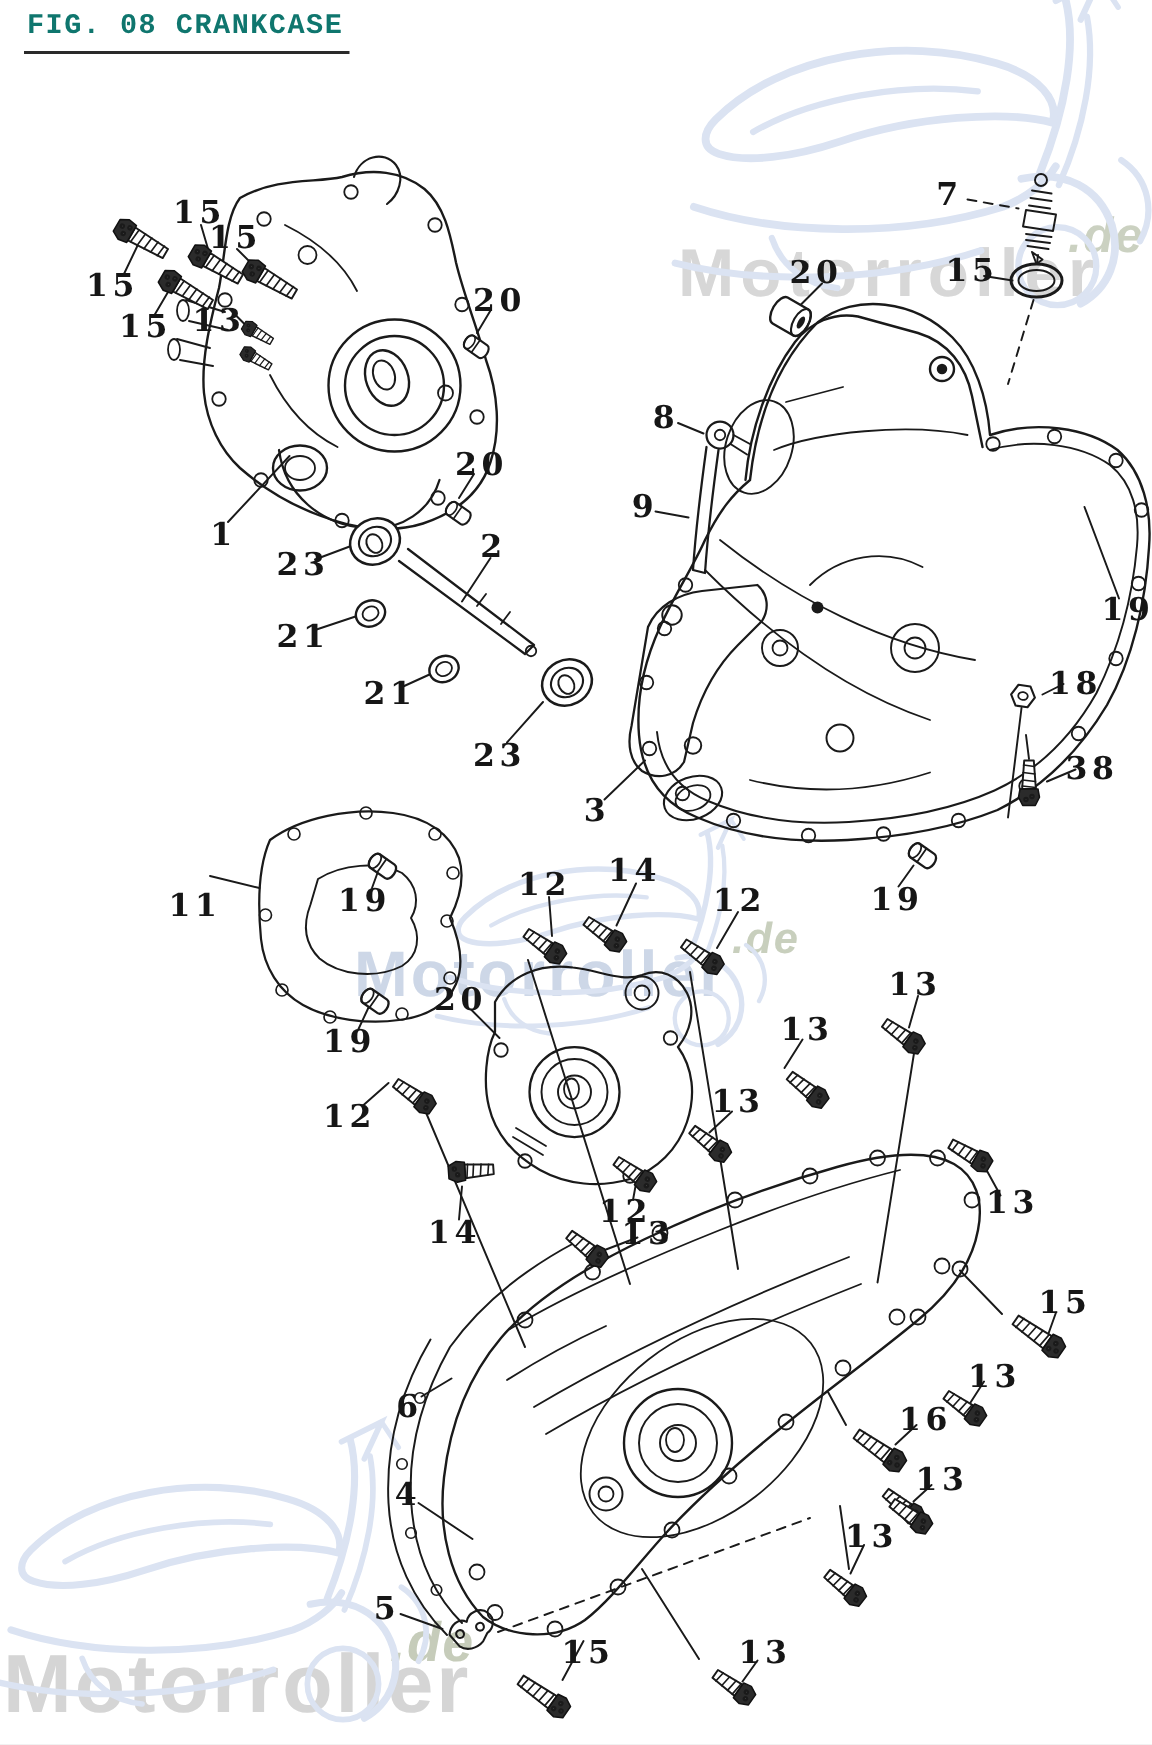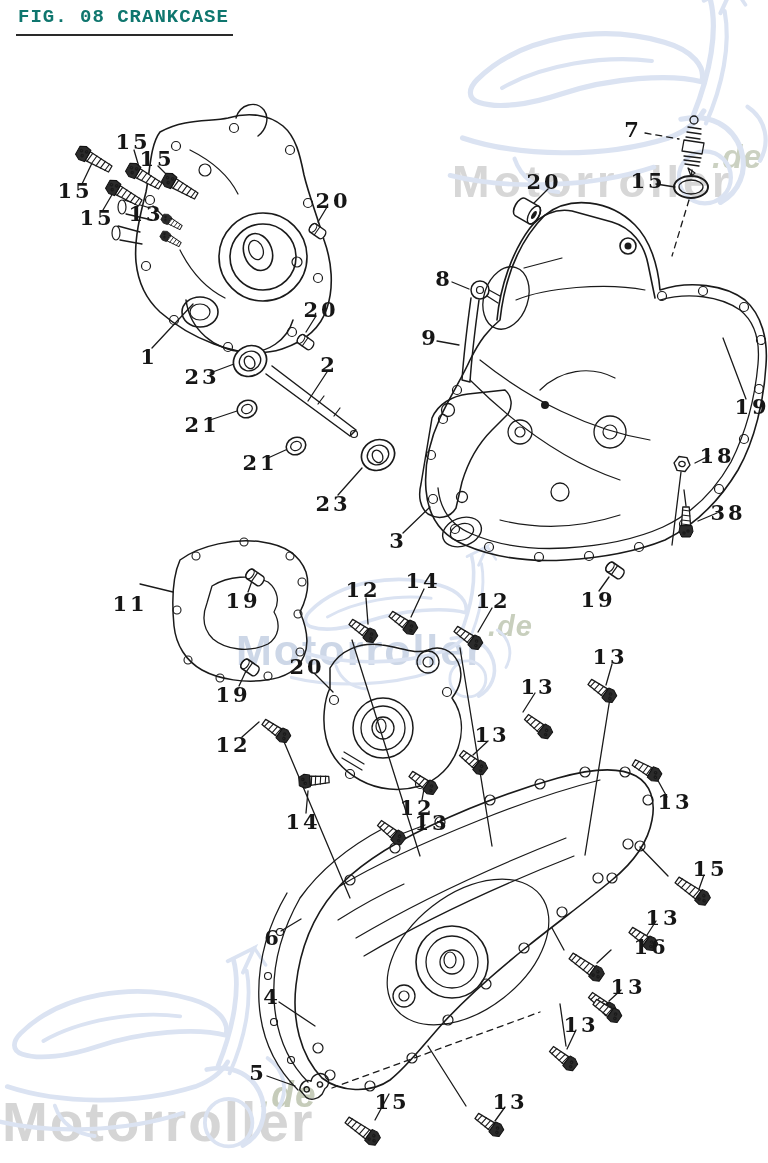--- a/index.html
+++ b/index.html
@@ -408,21 +408,21 @@
       <span class="callout" style="left: 538px; top: 686px;">13</span>
       <span class="callout" style="left: 492px; top: 734px;">13</span>
       <span class="callout" style="left: 675px; top: 801px;">13</span>
       <span class="callout" style="left: 417px; top: 807px;">12</span>
       <span class="callout" style="left: 432px; top: 822px;">13</span>
       <span class="callout" style="left: 303px; top: 821px;">14</span>
       <span class="callout" style="left: 273px; top: 937px;">6</span>
       <span class="callout" style="left: 272px; top: 996px;">4</span>
       <span class="callout" style="left: 710px; top: 868px;">15</span>
       <span class="callout" style="left: 663px; top: 917px;">13</span>
-      <span class="callout" style="left: 617px; top: 946px; margin-left: 34px;">16</span>
+      <span class="callout" style="left: 617px; top: 946px;">16</span>
       <span class="callout" style="left: 628px; top: 986px;">13</span>
       <span class="callout" style="left: 581px; top: 1024px;">13</span>
       <span class="callout" style="left: 258px; top: 1072px;">5</span>
       <span class="callout" style="left: 392px; top: 1101px;">15</span>
       <span class="callout" style="left: 510px; top: 1101px;">13</span>
     </div>
 
   <div class="fig-title">FIG. 08 CRANKCASE</div>
 </div>
 

